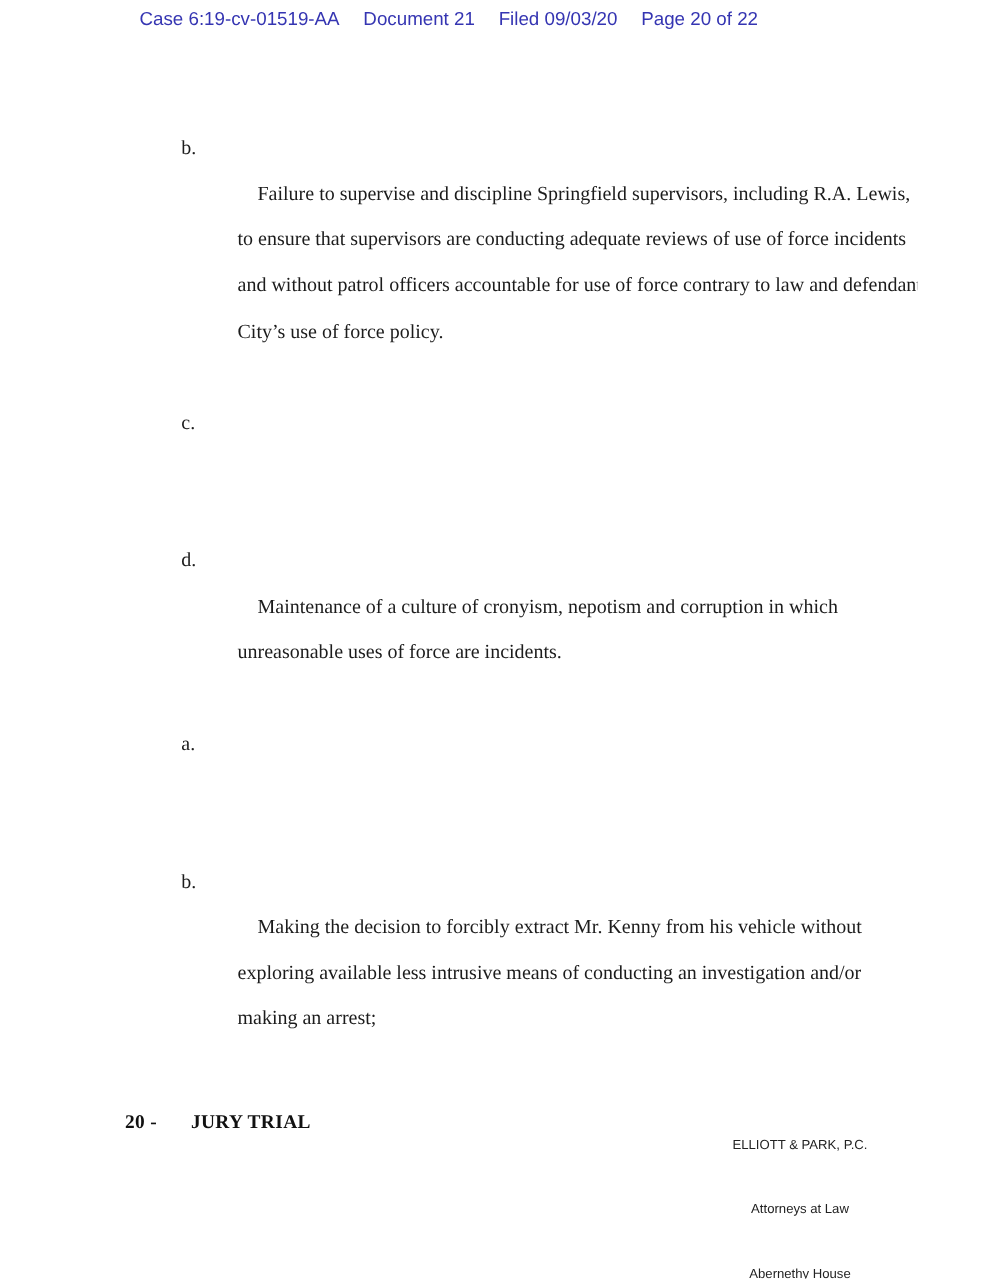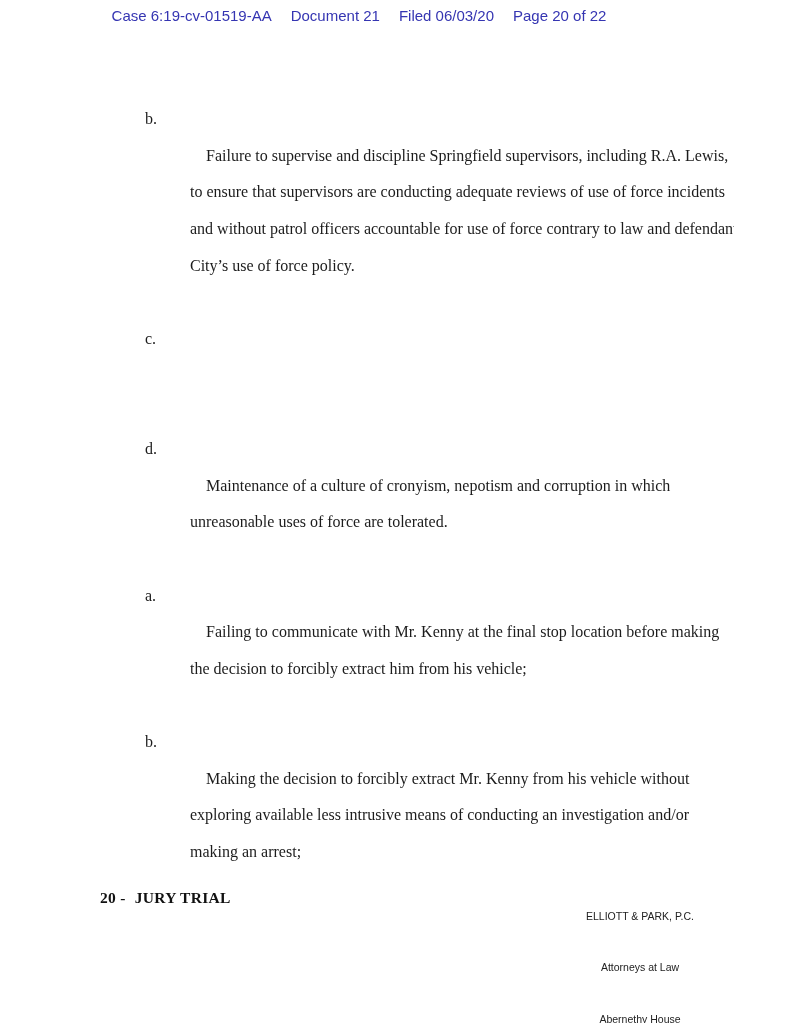--- a/index.html
+++ b/index.html
@@ -53,21 +53,21 @@
     white-space: pre-wrap;
   }
   .numbered-para .para-num { margin-left: 37px; }
   .numbered-para .tab { display: inline-block; width: 34px; }
   
   .footer-left {
     position: absolute;
     left: 100px;
     top: 888px;
     display: flex;
-    gap: 9px;
+    gap: 27px;
     font-weight: bold;
     font-size: 15.5px;
     line-height: 20px;
     letter-spacing: 0.3px;
     color: #111;
   }
   .firm-block {
     position: absolute;
     left: 540px;
     top: 884px;
@@ -81,43 +81,43 @@
   }
 </style>
 </head>
 <body>
 
 <div class="page">
 
   <div class="case-header">
     <span>Case 6:19-cv-01519-AA</span>
     <span>Document 21</span>
-    <span>Filed 06/03/20</span>
+    <span>Filed 09/03/20</span>
     <span>Page 20 of 22</span>
   </div>
 
   <div class="doc-body">
     <div>
   <div class="list-item">
     <span class="item-label">b.</span><span>Failure to supervise and discipline Springfield supervisors, including R.A. Lewis, to ensure that supervisors are conducting adequate reviews of use of force incidents and without patrol officers accountable for use of force contrary to law and defendant City’s use of force policy.</span>
   </div>
 
   <div class="list-item">
     <span class="item-label">c.</span>
   </div>
 
   <div class="list-item">
-    <span class="item-label">d.</span><span>Maintenance of a culture of cronyism, nepotism and corruption in which unreasonable uses of force are tolerated.</span>
+    <span class="item-label">d.</span><span>Maintenance of a culture of cronyism, nepotism and corruption in which unreasonable uses of force are incidents.</span>
   </div>
 </div>
 
 
     <div>
   <div class="list-item">
-    <span class="item-label">a.</span><span>Failing to communicate with Mr. Kenny at the final stop location before making the decision to forcibly extract him from his vehicle;</span>
+    <span class="item-label">a.</span>
   </div>
 
   <div class="list-item">
     <span class="item-label">b.</span><span>Making the decision to forcibly extract Mr. Kenny from his vehicle without exploring available less intrusive means of conducting an investigation and/or making an arrest;</span>
   </div>
 
 </div>
   </div>
 
   <div class="footer-left">

